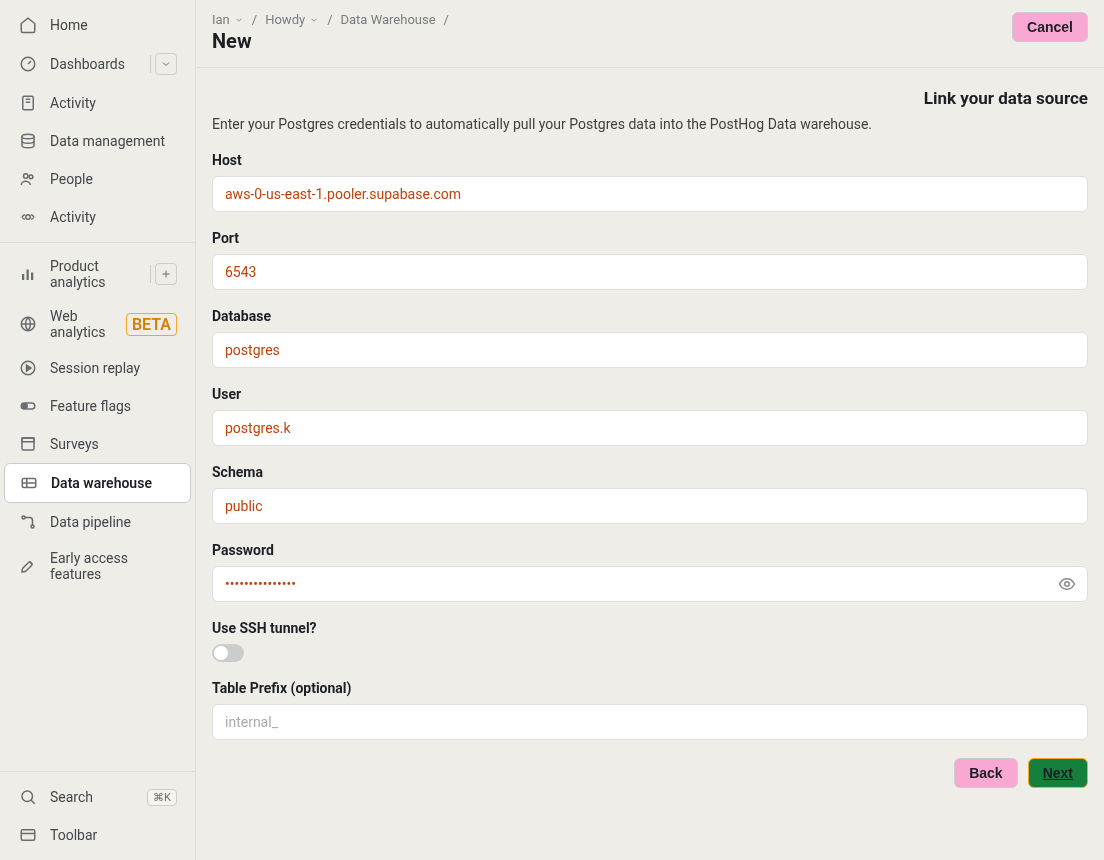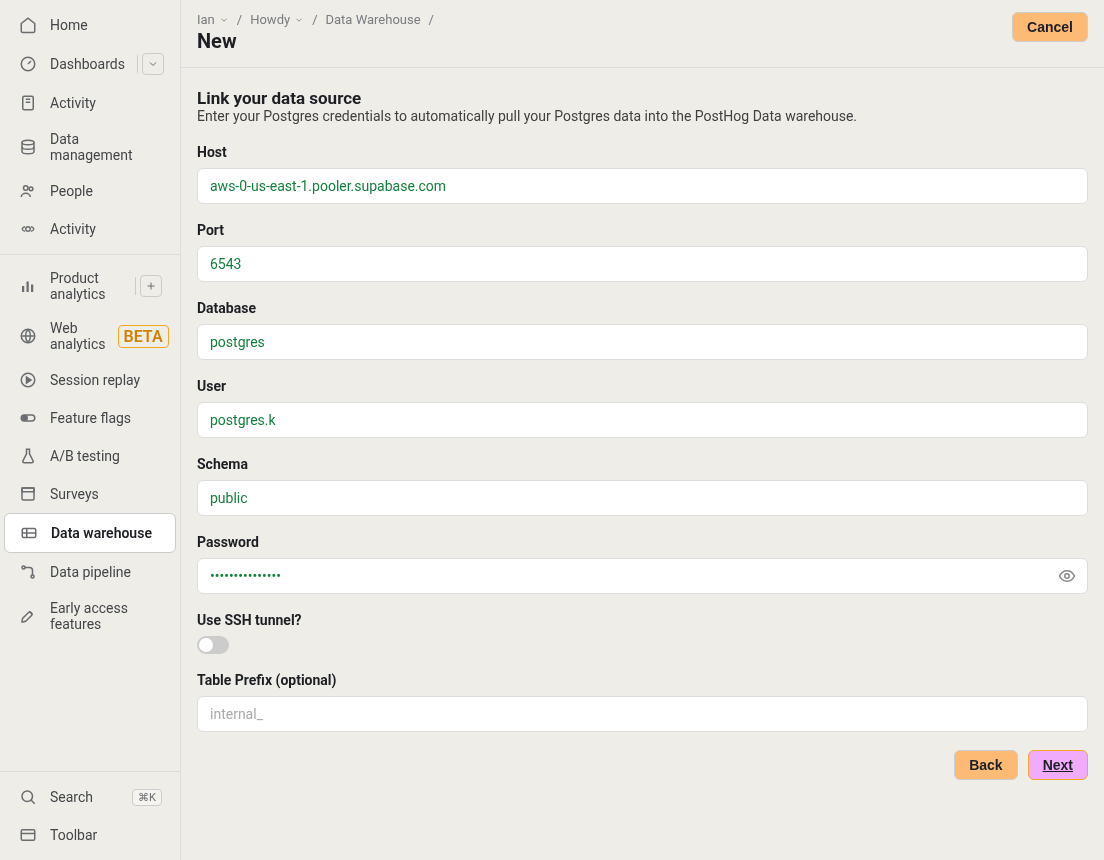--- a/index.html
+++ b/index.html
@@ -7,21 +7,21 @@
       font-family: -apple-system, BlinkMacSystemFont, "Segoe UI", Roboto, sans-serif;
       background: #eeede8;
       color: #1d1f24;
       font-size: 14px;
       width: 1104px;
       height: 860px;
       overflow: hidden;
       display: flex;
     }
     .sidebar {
-      width: 181px;
+      width: 196px;
       background: #eeede8;
       border-right: 1px solid #ddd;
       display: flex;
       flex-direction: column;
     }
     .sidebar-section {
       padding: 6px 0;
     }
     .sidebar-section + .sidebar-section {
       border-top: 1px solid #ddd;
@@ -123,61 +123,63 @@
     .page-title {
       font-size: 20px;
       font-weight: 700;
       color: #1d1f24;
       margin-top: 2px;
     }
     .btn {
       padding: 6px 14px;
       border: 1px solid #ccc;
       border-radius: 6px;
-      background: #fdba74;
+      background: #f9a8d4;
       font-size: 14px;
       font-weight: 600;
       cursor: pointer;
       color: #1d1f24;
     }
     .btn.primary {
       border-color: #f5a623;
-      background: #f0abfc;
+      background: #15803d;
       color: #1d1f24;
       text-decoration: underline;
     }
     .content {
       flex: 1;
       padding: 20px 16px;
       overflow-y: auto;
     }
     .section-title {
       font-size: 17px;
       font-weight: 700;
+      margin-bottom: 8px;
+      text-align: right;
     }
     .section-desc {
       color: #404040;
       margin-bottom: 20px;
     }
     .field {
       margin-bottom: 18px;
     }
     .field-label {
       font-weight: 700;
       margin-bottom: 8px;
       display: block;
     }
     .input {
       width: 100%;
       padding: 9px 12px;
       border: 1px solid #ddd;
       border-radius: 6px;
       background: #fff;
       font-size: 14px;
-      color: #15803d;
+      color: #c2410c;
       font-family: inherit;
     }
     .input::placeholder { color: #aaa; }
     .input-wrap {
       position: relative;
     }
     .input-trail-icon {
       position: absolute;
       right: 12px;
       top: 50%;
@@ -329,28 +331,20 @@
           <svg width="18" height="18" viewBox="0 0 24 24" fill="none" stroke="currentColor" stroke-width="2">
             <rect x="3" y="8" width="18" height="8" rx="4"></rect>
             <circle cx="8" cy="12" r="3" fill="currentColor"></circle>
           </svg>
         </span>
       <span class="label">Feature flags</span>
     </div>
     <div class="sidebar-item">
       <span class="icon">
           <svg width="18" height="18" viewBox="0 0 24 24" fill="none" stroke="currentColor" stroke-width="2">
-            <path d="M9 3h6M10 3v6l-5 10a2 2 0 002 2h10a2 2 0 002-2l-5-10V3"></path>
-          </svg>
-        </span>
-      <span class="label">A/B testing</span>
-    </div>
-    <div class="sidebar-item">
-      <span class="icon">
-          <svg width="18" height="18" viewBox="0 0 24 24" fill="none" stroke="currentColor" stroke-width="2">
             <rect x="4" y="4" width="16" height="16" rx="2"></rect>
             <rect x="4" y="4" width="16" height="5"></rect>
           </svg>
         </span>
       <span class="label">Surveys</span>
     </div>
     <div class="sidebar-item active">
       <span class="icon">
           <svg width="18" height="18" viewBox="0 0 24 24" fill="none" stroke="currentColor" stroke-width="2">
             <rect x="3" y="6" width="18" height="12" rx="2"></rect>

